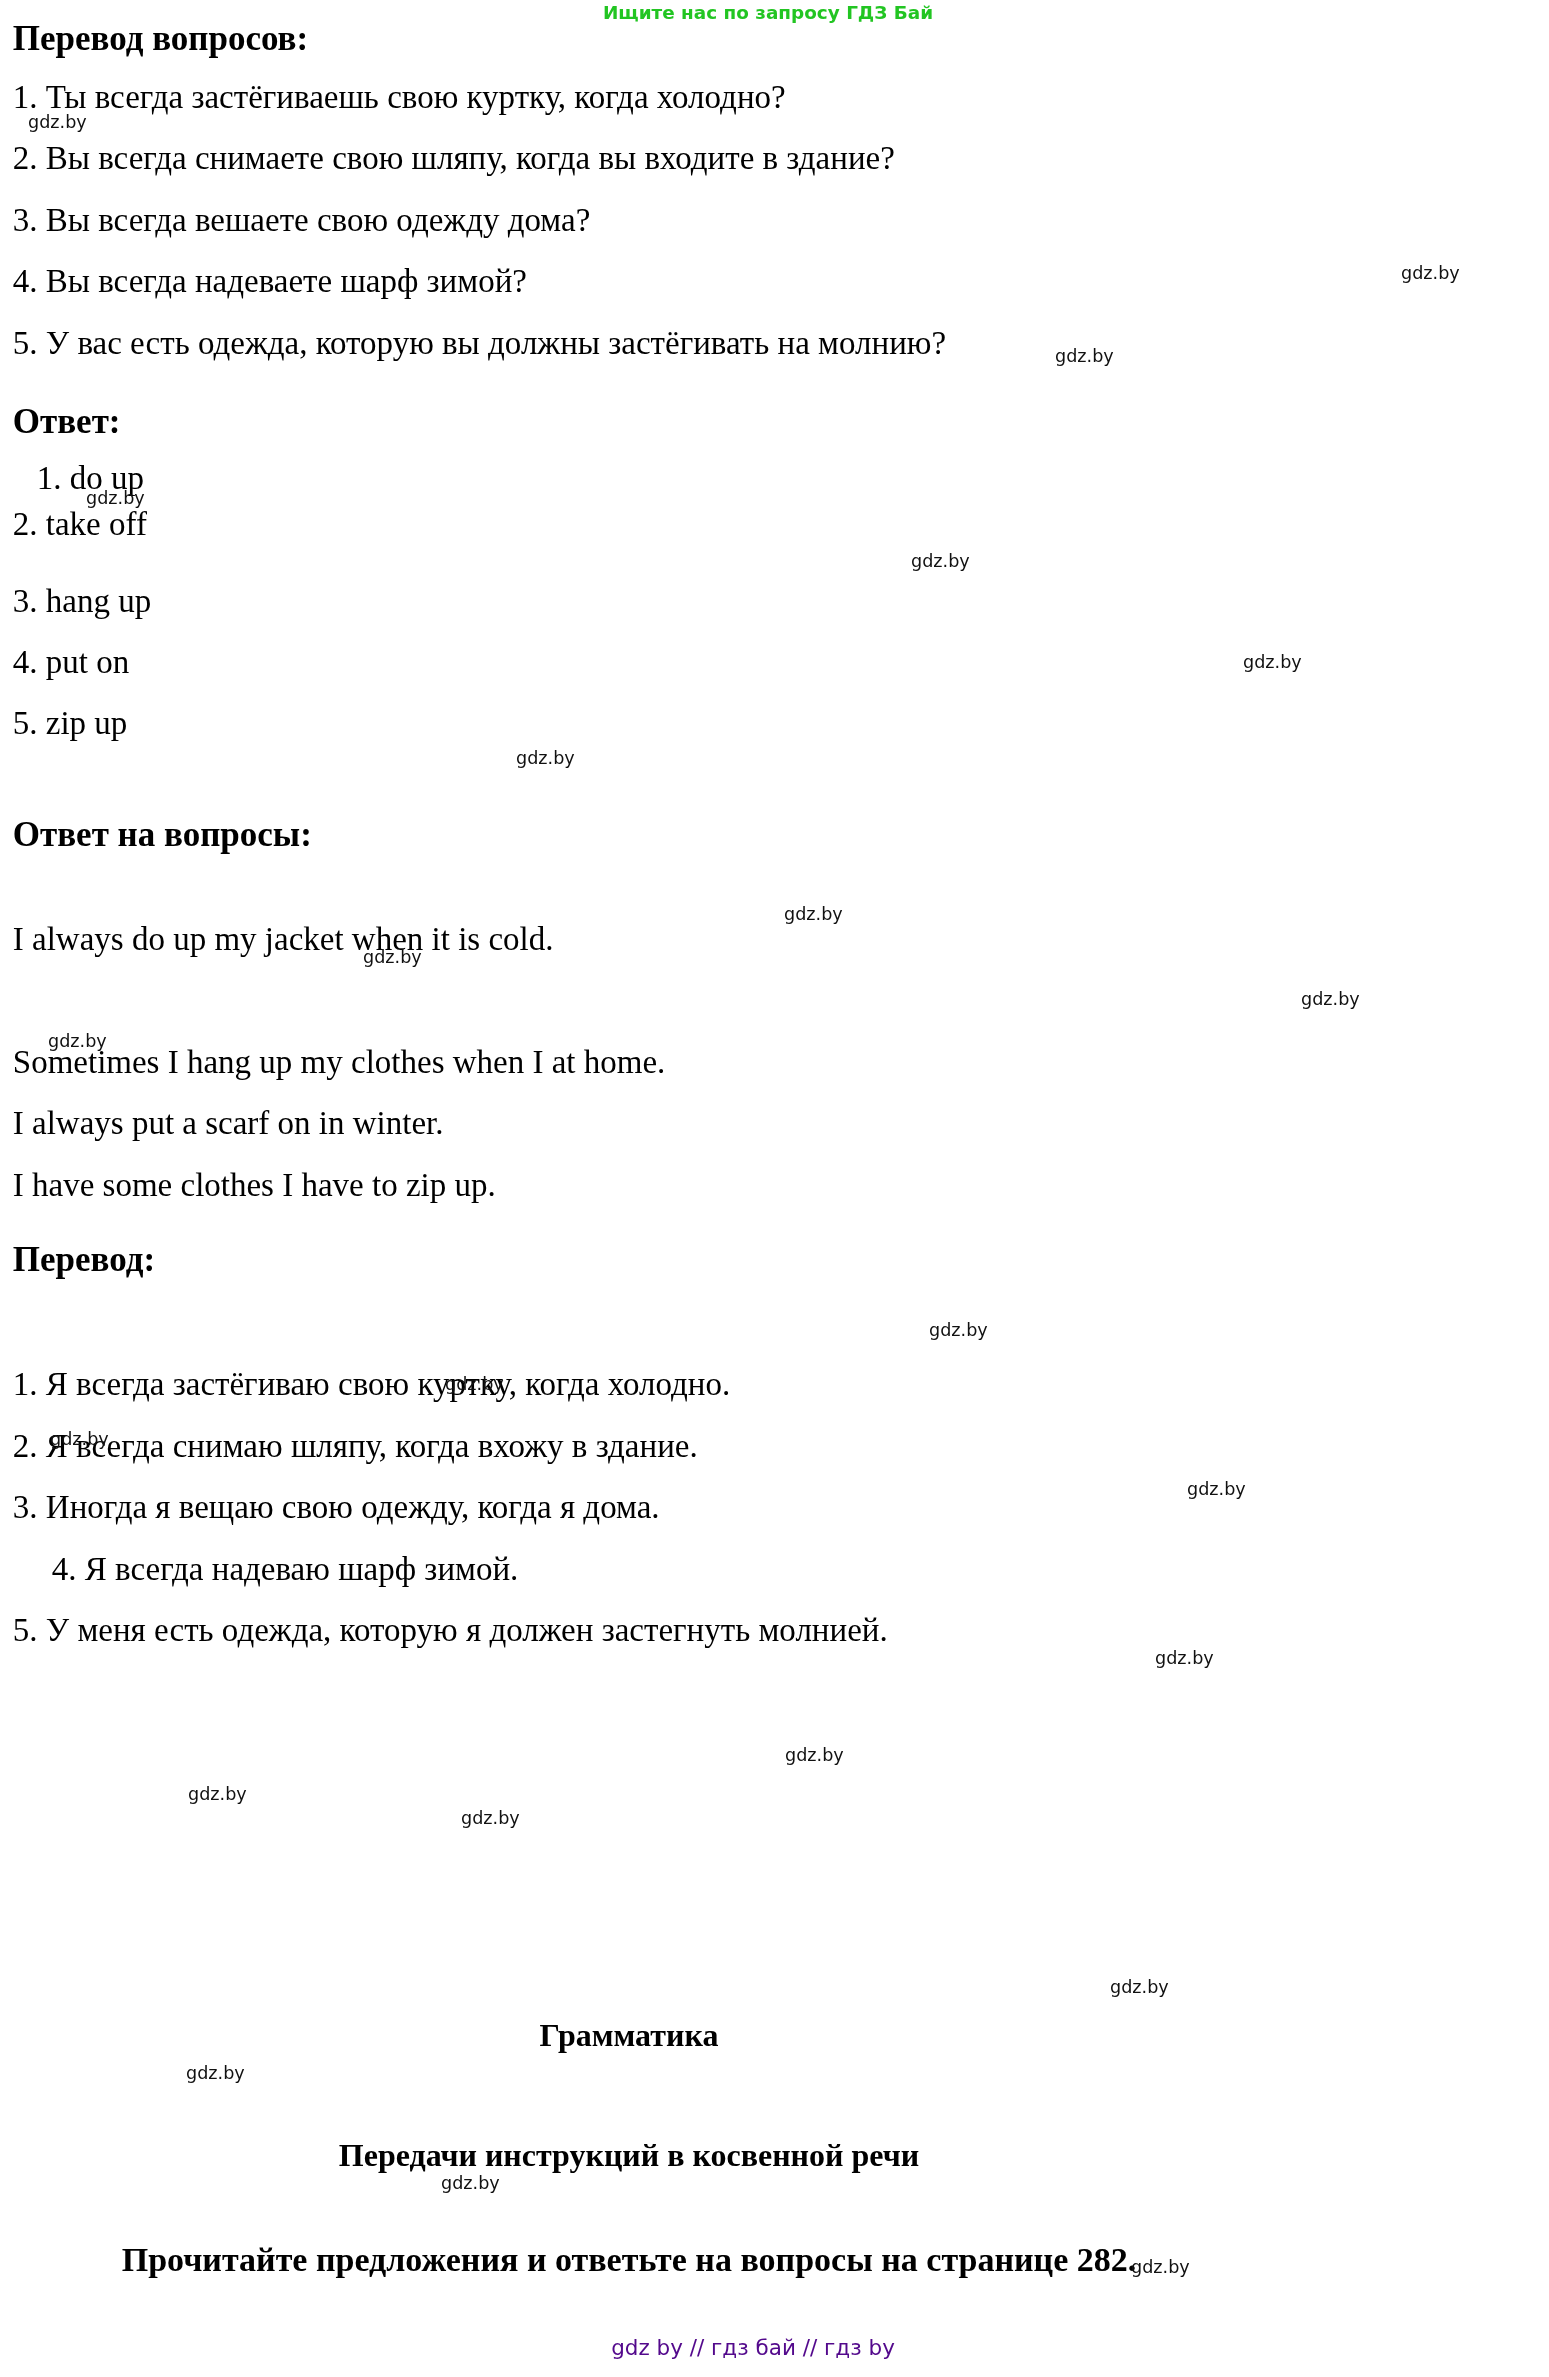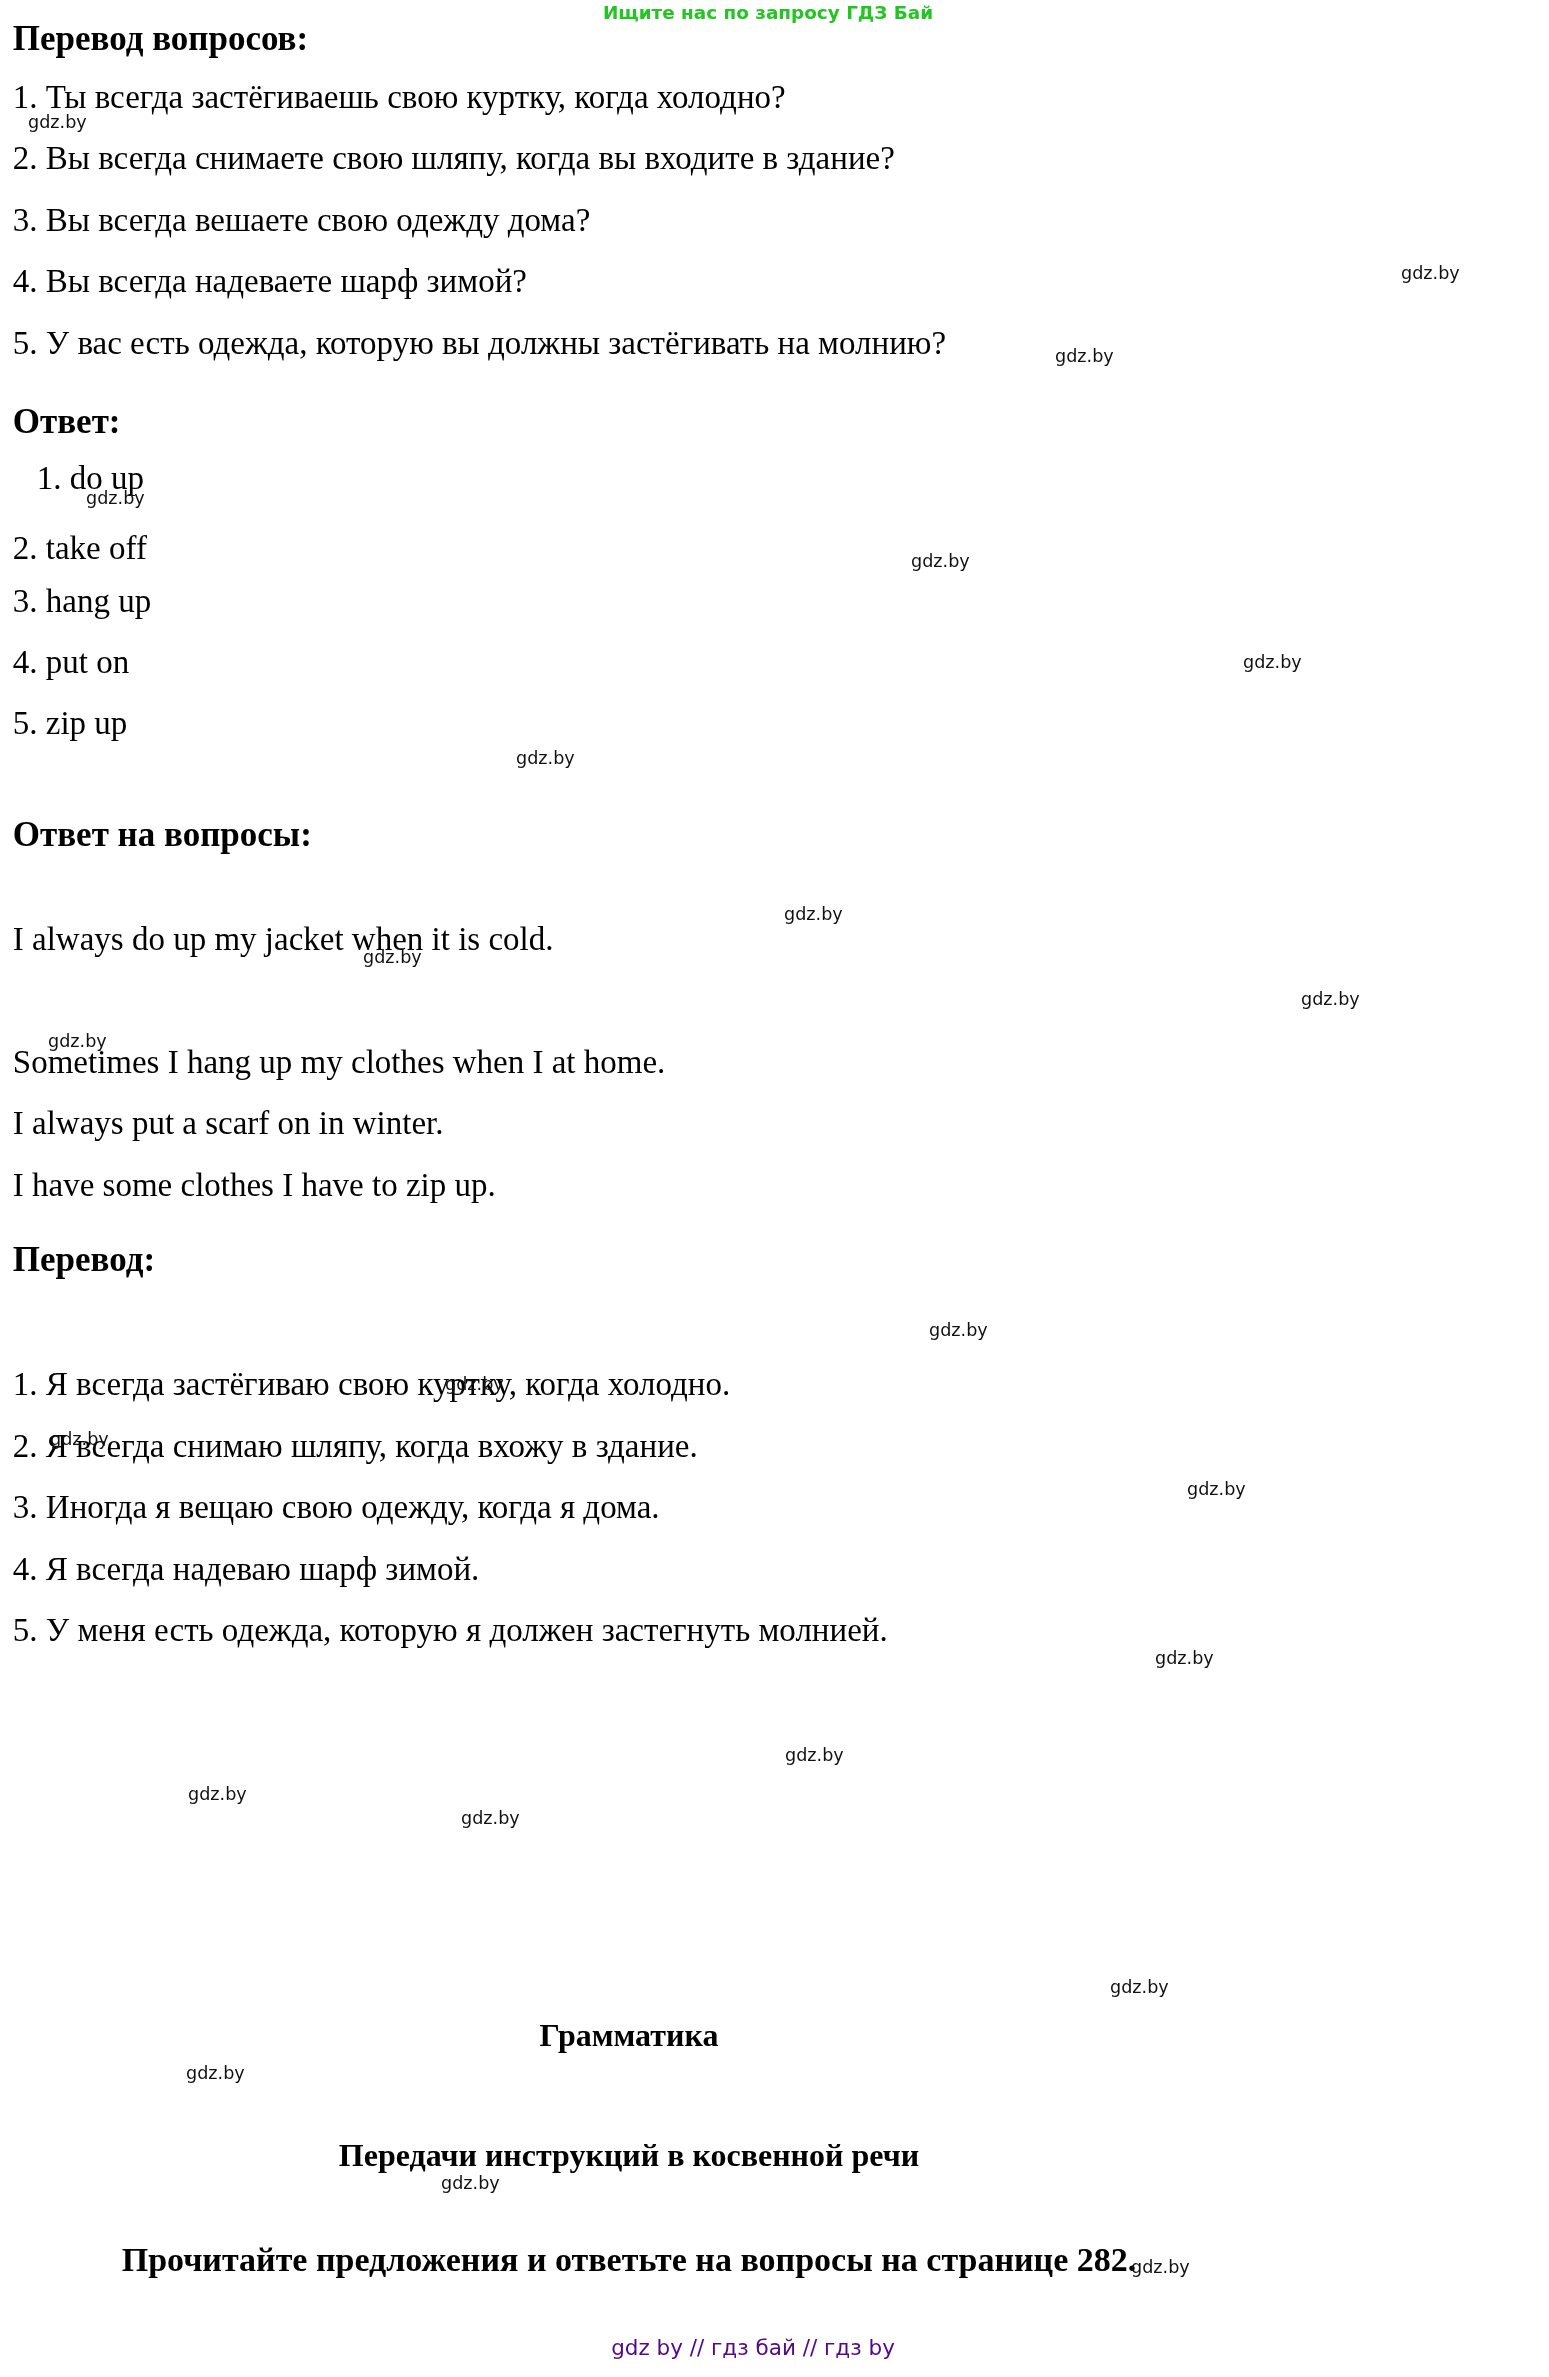--- a/index.html
+++ b/index.html
@@ -107,38 +107,38 @@
 
   <div class="line" style="top:79px;">1. Ты всегда застёгиваешь свою куртку, когда холодно?</div>
   <div class="line" style="top:140px;">2. Вы всегда снимаете свою шляпу, когда вы входите в здание?</div>
   <div class="line" style="top:202px;">3. Вы всегда вешаете свою одежду дома?</div>
   <div class="line" style="top:263px;">4. Вы всегда надеваете шарф зимой?</div>
   <div class="line" style="top:325px;">5. У вас есть одежда, которую вы должны застёгивать на молнию?</div>
 
   <div class="heading" style="top:401px;">Ответ:</div>
 
   <div class="line" style="top:460px;margin-left:24px;">1. do up</div>
-  <div class="line" style="top:530px;">2. take off</div>
+  <div class="line" style="top:506px;">2. take off</div>
   <div class="line" style="top:583px;">3. hang up</div>
   <div class="line" style="top:644px;">4. put on</div>
   <div class="line" style="top:705px;">5. zip up</div>
 
   <div class="heading" style="top:814px;">Ответ на вопросы:</div>
 
   <div class="line" style="top:921px;">I always do up my jacket when it is cold.</div>
   <div class="line" style="top:1044px;">Sometimes I hang up my clothes when I at home.</div>
   <div class="line" style="top:1105px;">I always put a scarf on in winter.</div>
   <div class="line" style="top:1167px;">I have some clothes I have to zip up.</div>
 
   <div class="heading" style="top:1239px;">Перевод:</div>
 
   <div class="line" style="top:1366px;">1. Я всегда застёгиваю свою куртку, когда холодно.</div>
   <div class="line" style="top:1428px;">2. Я всегда снимаю шляпу, когда вхожу в здание.</div>
   <div class="line" style="top:1489px;">3. Иногда я вещаю свою одежду, когда я дома.</div>
-  <div class="line" style="top:1551px;">4. Я всегда надеваю шарф зимой.</div>
+  <div class="line" style="top:1551px;margin-left:39px;">4. Я всегда надеваю шарф зимой.</div>
   <div class="line" style="top:1612px;">5. У меня есть одежда, которую я должен застегнуть молнией.</div>
 
   <div class="center-head" style="top:2017px;">Грамматика</div>
 
   <div class="center-head" style="top:2137px;">Передачи инструкций в косвенной речи</div>
 
   <div class="center-head big" style="top:2241px;">Прочитайте предложения и ответьте на вопросы на странице 282.</div>
 
   <div id="watermark-layer">
       <div class="wm" style="left: 28px; top: 112px;">gdz.by</div>

